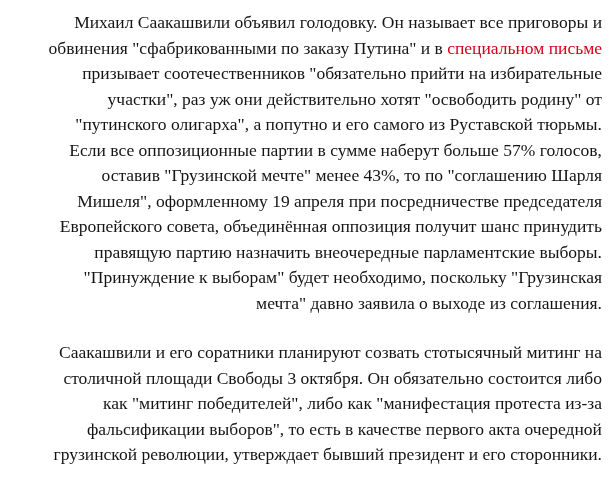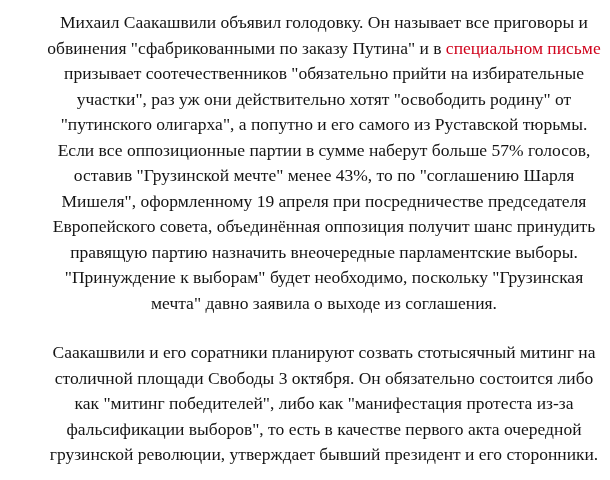--- a/index.html
+++ b/index.html
@@ -15,21 +15,21 @@
     color: #1a1a1a;
   }
   .article {
     padding: 10px 8px 0 46px;
     box-sizing: border-box;
     width: 610px;
   }
   .para {
     font-size: 17.5px;
     line-height: 25.5px;
-    text-align: center;
+    text-align: right;
     margin: 0 0 24px 0;
     color: #141414;
     letter-spacing: 0px;
     word-spacing: 0px;
   }
   .para:last-child {
     margin-bottom: 8px;
   }
   a.inline-link {
     color: #d0021b;

